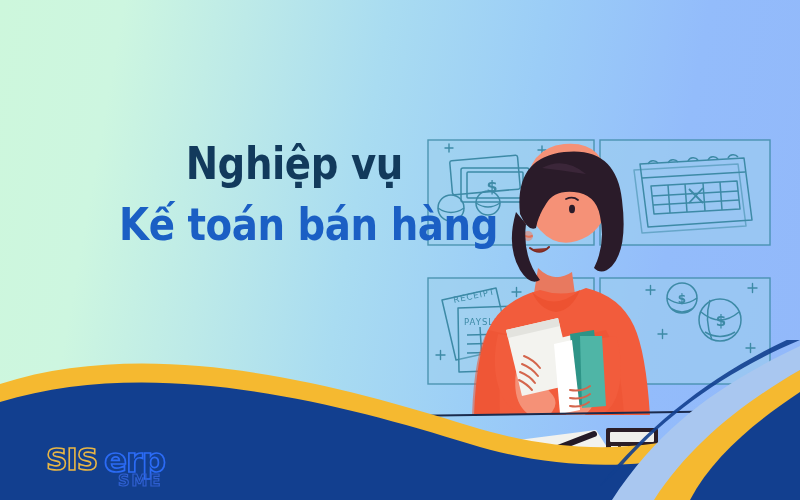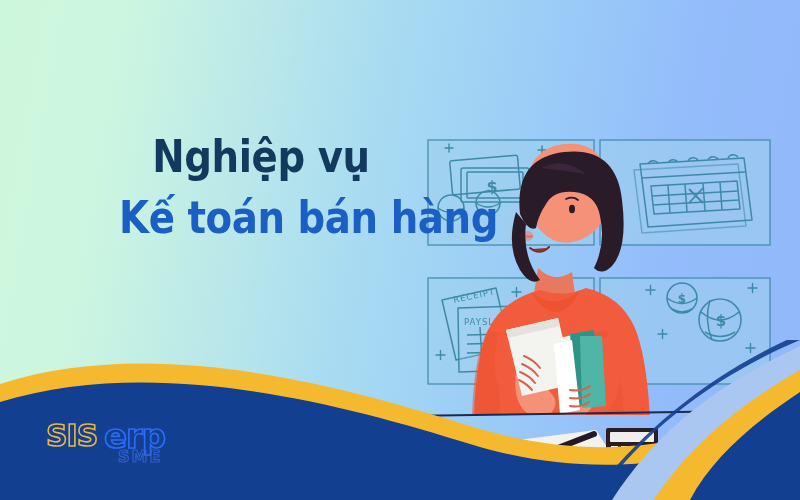--- a/index.html
+++ b/index.html
@@ -15,22 +15,22 @@
 
   
   #illus{
     position:absolute;left:420px;top:0;width:380px;height:500px;
     overflow:hidden;
   }
   #illus svg{display:block;}
 
   
   #headline{
-    position:absolute;left:96px;top:134px;width:330px;
-    text-align:center;
+    position:absolute;left:96px;top:141px;width:330px;
+    text-align:right;
     line-height:1.0;
   }
   .hl-line{
     font-family:"DejaVu Sans", sans-serif;
     font-weight:bold;
     letter-spacing:-0.5px;
     transform:scaleX(.86);
     transform-origin:center center;
     white-space:nowrap;
   }
@@ -45,21 +45,21 @@
   }
 
   
   #wave{
     position:absolute;left:0;bottom:0;width:800px;height:160px;
     pointer-events:none;
   }
 
   
   #logo{
-    position:absolute;left:46px;top:416px;height:52px;width:210px;
+    position:absolute;left:46px;top:440px;height:52px;width:210px;
   }
   #logo svg{display:block;}
 </style>
 </head>
 <body>
 
 <div id="stage">
 
   <div id="illus">
     <svg width="380" height="500" viewBox="0 0 380 500" xmlns="http://www.w3.org/2000/svg">

